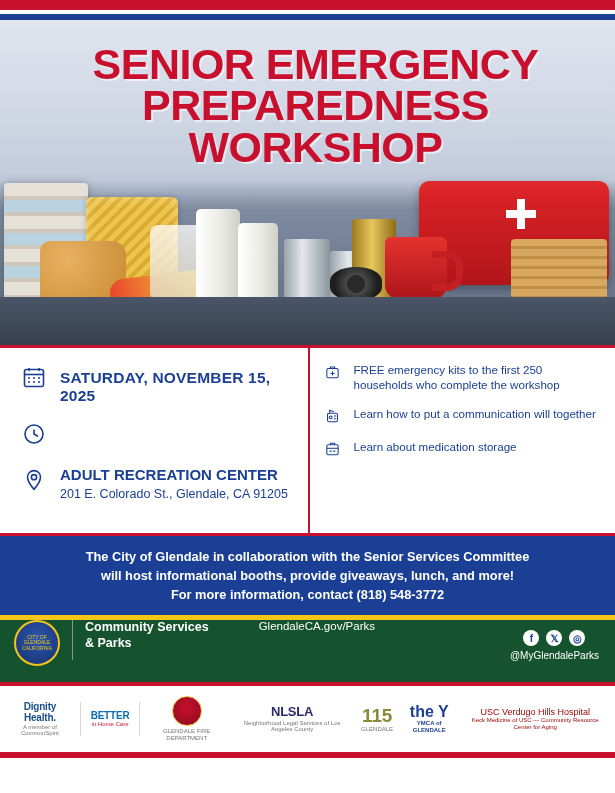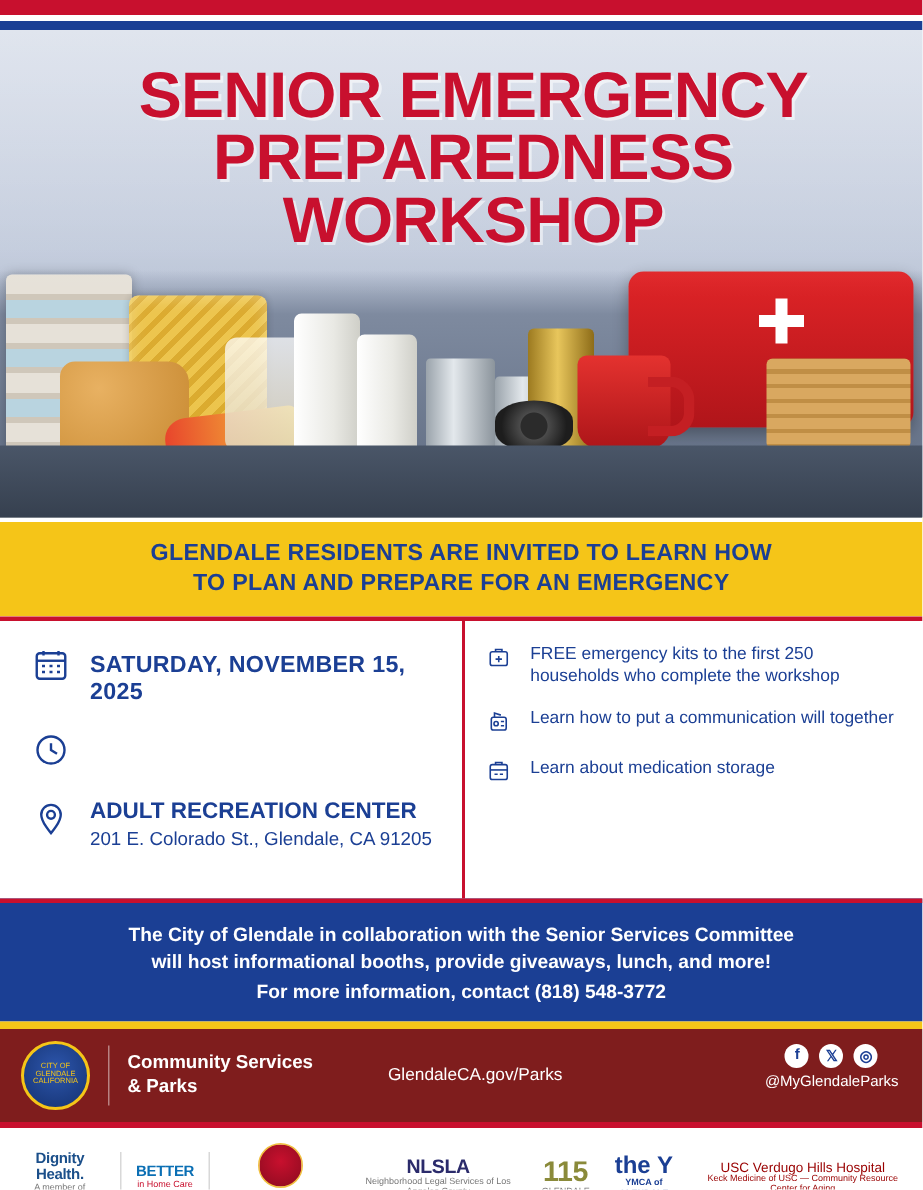--- a/index.html
+++ b/index.html
@@ -199,23 +199,23 @@
     padding: 12px 18px 13px;
     border-top: 3px solid #c8102e;
   }
   .collab .l { font-size: 12.8px; font-weight: bold; line-height: 1.45; }
   .collab .contact { font-size: 12.8px; font-weight: bold; margin-top: 2px; }
 
   .gold-strip { height: 5px; background: #f5c518; }
 
   
   .cityfoot {
-    background: #7f1d1d;
+    background: #14532d;
     height: 62px;
-    display: flex; align-items: center;
+    display: flex; align-items: flex-start;
     padding: 0 14px;
     position: relative;
   }
   .seal {
     width: 46px; height: 46px; border-radius: 50%;
     border: 2px solid #f5c518;
     background: radial-gradient(circle at 50% 40%, #2d56ad, #14316f);
     color:#f5c518; font-size:5px; display:flex; align-items:center; justify-content:center;
     text-align:center; line-height:1.05; padding:3px;
     flex: 0 0 46px;
@@ -286,24 +286,20 @@
     </div>
     <div class="hero-overlay"></div>
 
     <div class="title-wrap">
       <div class="title-line t1">SENIOR EMERGENCY</div>
       <div class="title-line t2">PREPAREDNESS</div>
       <div class="title-line t3">WORKSHOP</div>
     </div>
   </div>
 
-  <div class="invite">
-    <div>GLENDALE RESIDENTS ARE INVITED TO LEARN HOW</div>
-    <div>TO PLAN AND PREPARE FOR AN EMERGENCY</div>
-  </div>
 
   <div class="details">
 
     <div class="left-col">
 
       <div class="drow">
         <span class="dicon">
           <svg viewBox="0 0 24 24" fill="none" stroke="currentColor" stroke-width="1.6">
             <rect x="2.5" y="4.5" width="19" height="17" rx="2"></rect>
             <path d="M2.5 9.5h19"></path>

